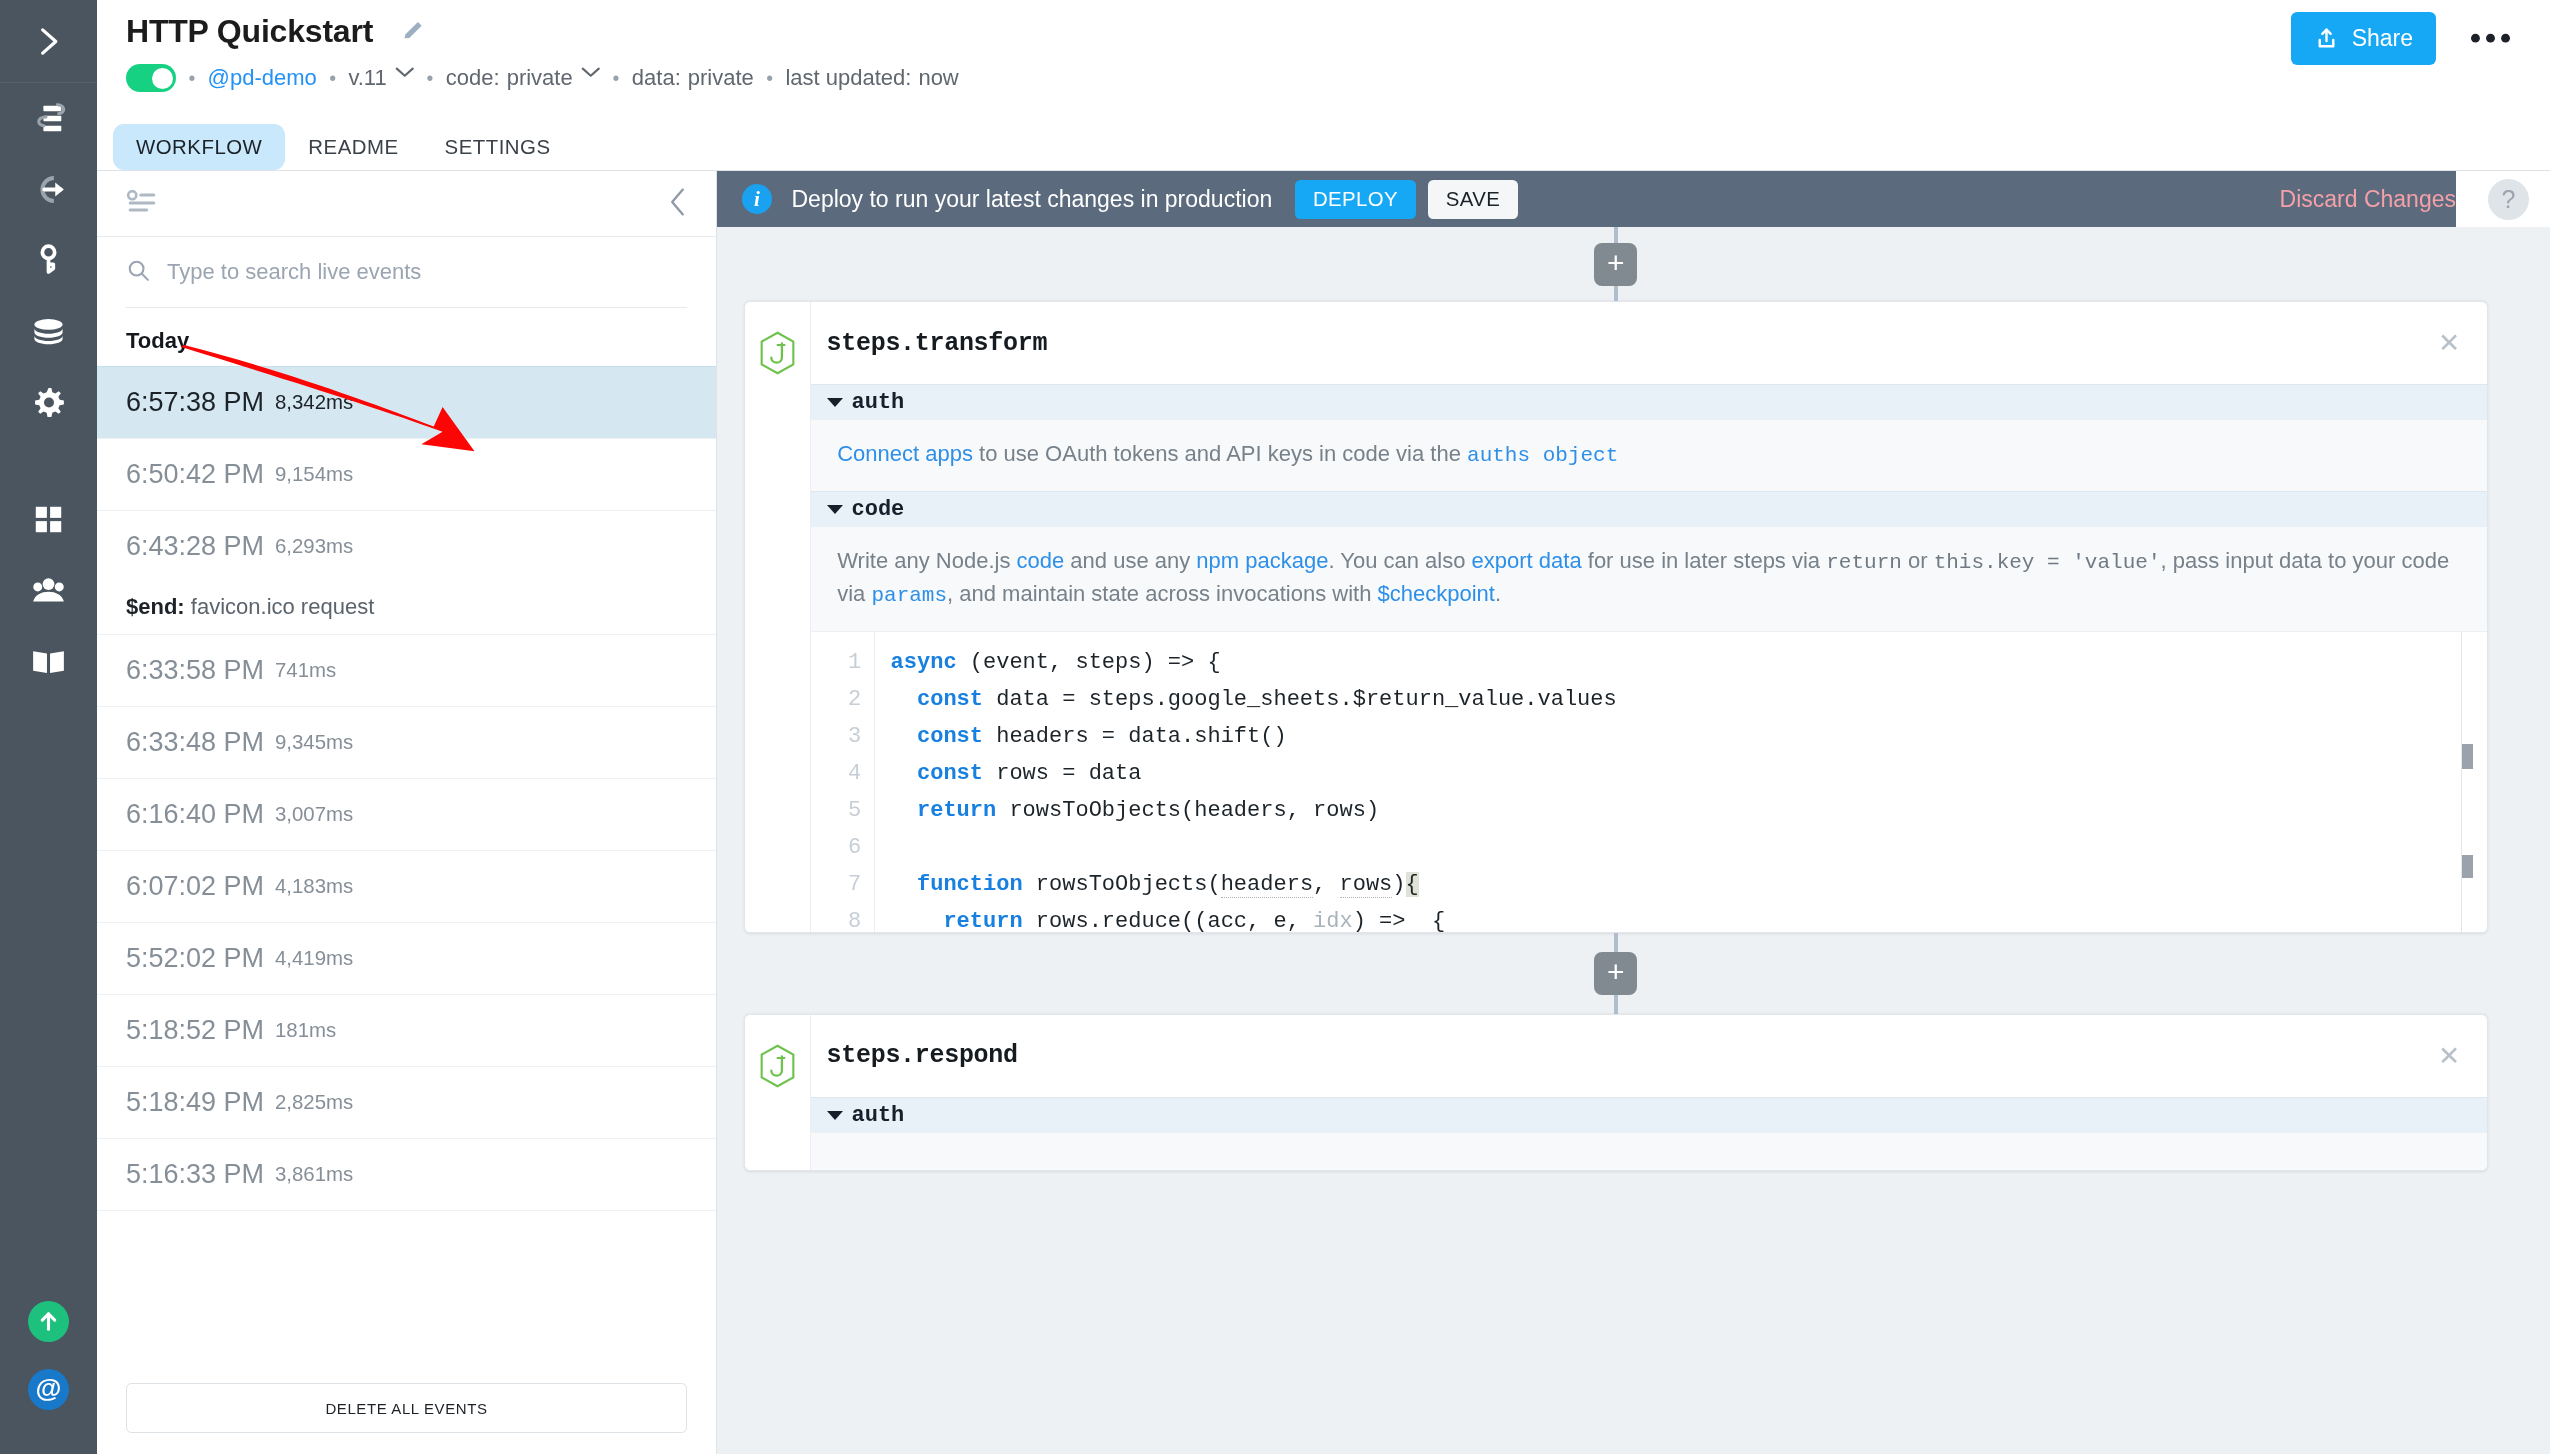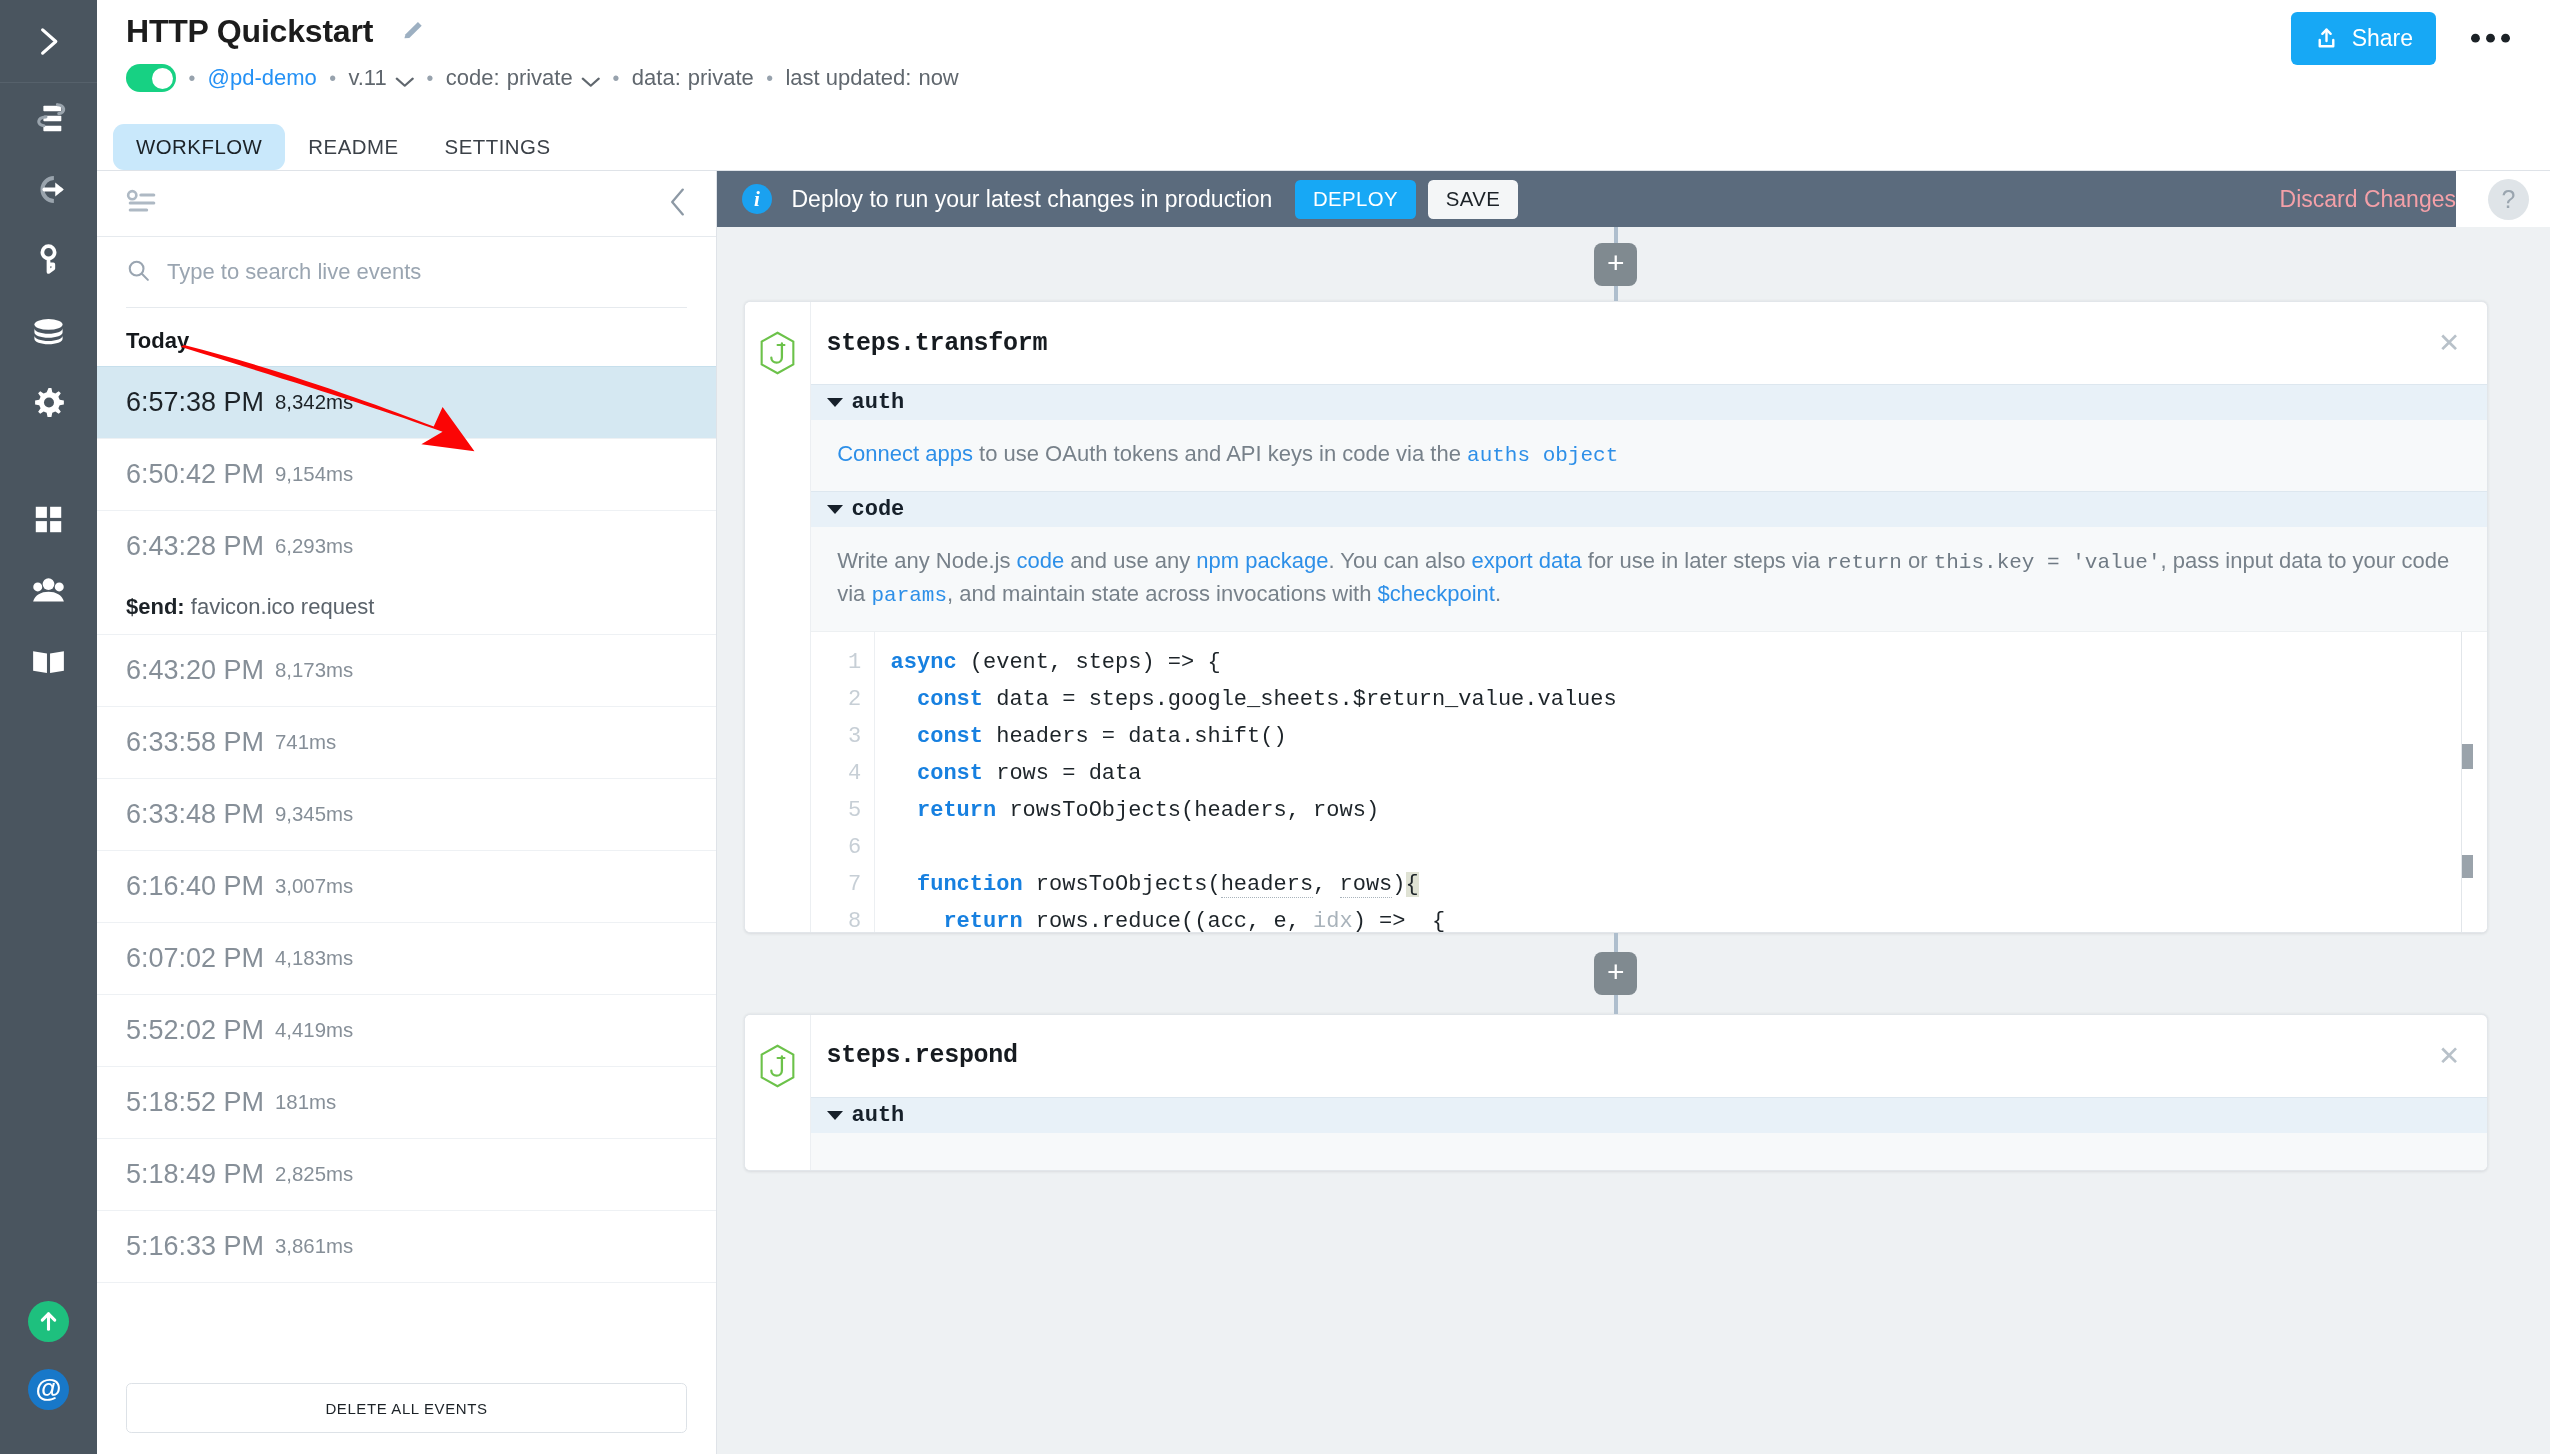--- a/index.html
+++ b/index.html
@@ -56,21 +56,21 @@
     position: relative; cursor: pointer; flex: 0 0 50px;
   }
   .toggle::after {
     content: ''; position: absolute; right: 3.5px; top: 3.5px;
     width: 21px; height: 21px; border-radius: 50%; background: #fff;
   }
   .meta-sep { color: #97a2ad; font-size: 19.5px; margin: 0 12.4px; }
   .meta-link { color: #2491f5; font-size: 22px; cursor: pointer; }
   .meta-txt { color: #60676e; font-size: 22px; }
   .caret-dn { display: inline-block; margin-left: 8px; }
-  .meta-item { display: inline-flex; align-items: flex-end; cursor: pointer; }
+  .meta-item { display: inline-flex; align-items: flex-start; cursor: pointer; }
   .meta-item.static { cursor: default; }
 
   
   .tabs { display: flex; align-items: stretch; height: 47px;
           border-bottom: 0.9px solid #dfe3e8; background: #fff; }
   .tab {
     display: flex; align-items: center; justify-content: center;
     font-size: 20.4px; color: #3b4148; letter-spacing: 0.5px;
     padding: 0 23px; cursor: pointer; font-weight: 400;
   }
@@ -452,24 +452,20 @@
             <span class="ev-time">6:43:28 PM</span>
             <span class="ev-dur">6,293ms</span>
           </div>
 
           <div class="ev-note">
             <b>$end:</b>
             <span>favicon.ico request</span>
           </div>
 
           <div class="ev-row">
-            <span class="ev-time">6:43:20 PM</span>
-            <span class="ev-dur">8,173ms</span>
-          </div>
-          <div class="ev-row">
             <span class="ev-time">6:33:58 PM</span>
             <span class="ev-dur">741ms</span>
           </div>
           <div class="ev-row">
             <span class="ev-time">6:33:48 PM</span>
             <span class="ev-dur">9,345ms</span>
           </div>
           <div class="ev-row">
             <span class="ev-time">6:16:40 PM</span>
             <span class="ev-dur">3,007ms</span>

